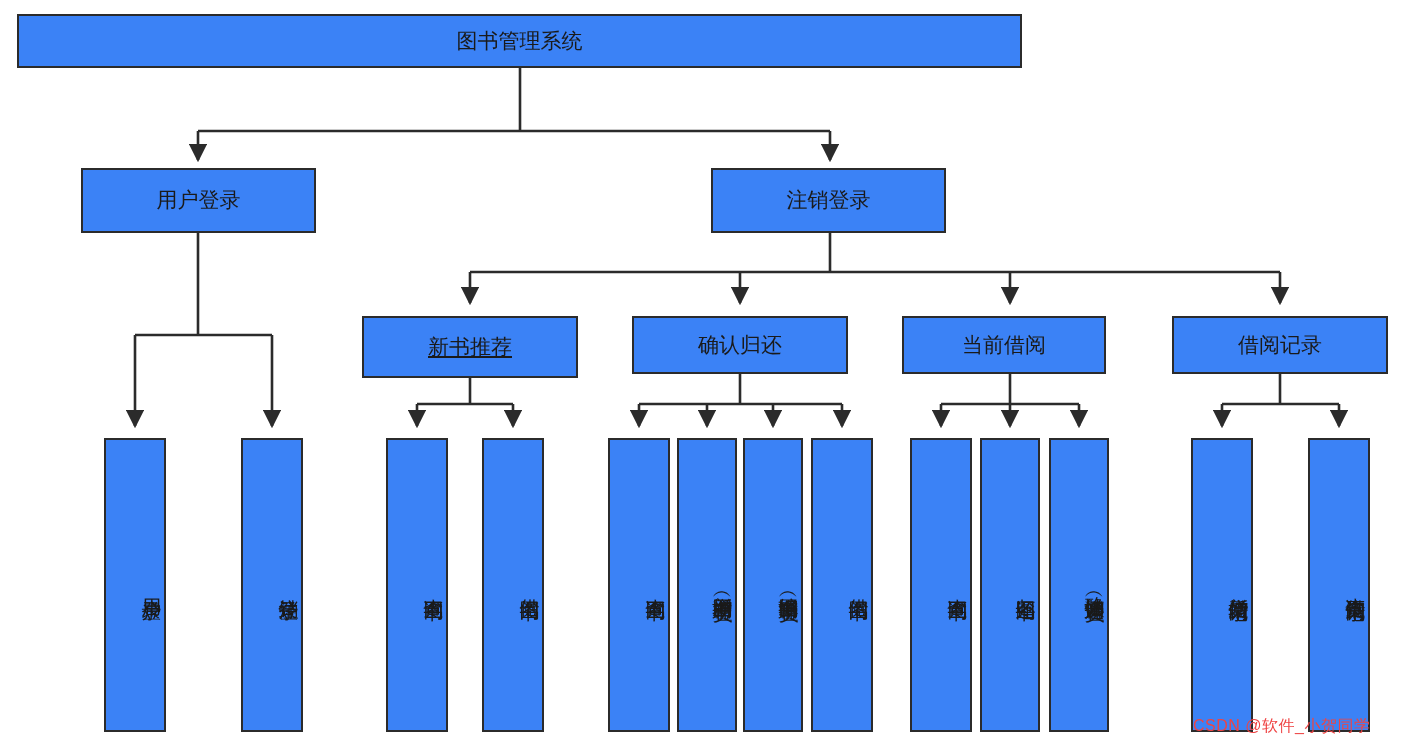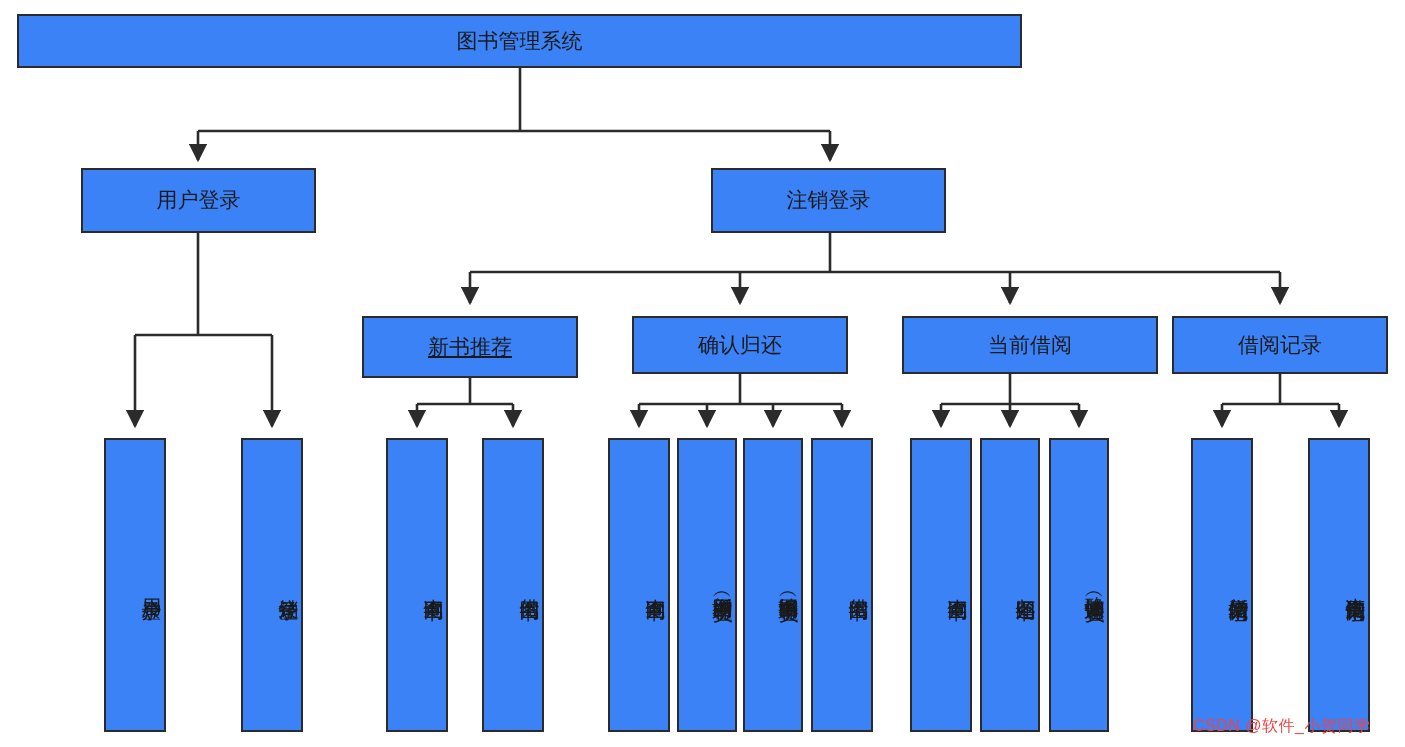--- a/index.html
+++ b/index.html
@@ -134,21 +134,21 @@
   <div class="node node-h" style="left:711px; top:168px; width:235px; height:65px;">
     <span>注销登录</span>
   </div>
 
   <div class="node node-h" style="left:362px; top:316px; width:216px; height:62px;text-decoration:underline;">
     <span>新书推荐</span>
   </div>
   <div class="node node-h" style="left:632px; top:316px; width:216px; height:58px;">
     <span>确认归还</span>
   </div>
-  <div class="node node-h" style="left:902px; top:316px; width:256px; height:58px;">
+  <div class="node node-h" style="left:902px; top:316px; width:204px; height:58px;">
     <span>当前借阅</span>
   </div>
   <div class="node node-h" style="left:1172px; top:316px; width:216px; height:58px;">
     <span>借阅记录</span>
   </div>
 
   <div class="node node-v" style="left:104px; top:438px; width:62px; height:294px;">
     <span class="vlabel">用户登录</span>
   </div>
   <div class="node node-v" style="left:241px; top:438px; width:62px; height:294px;">

